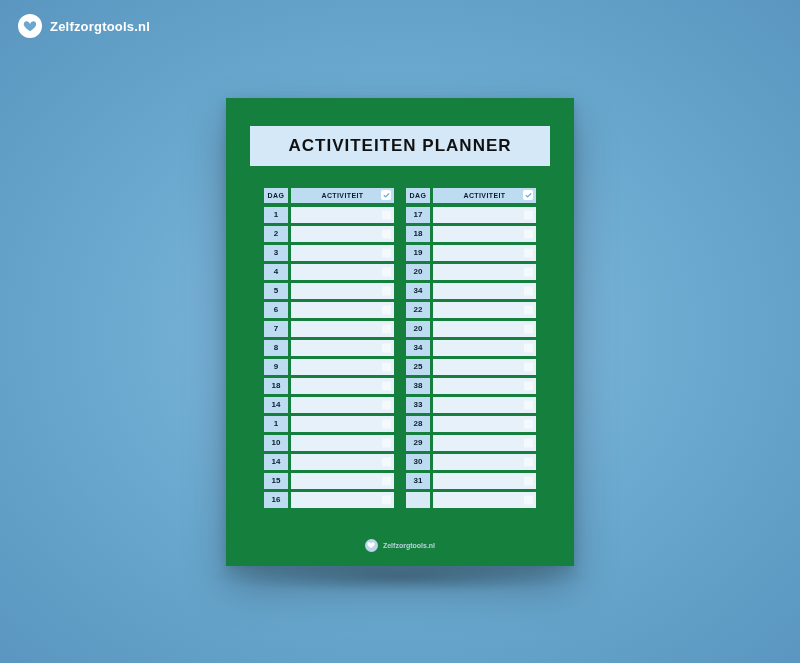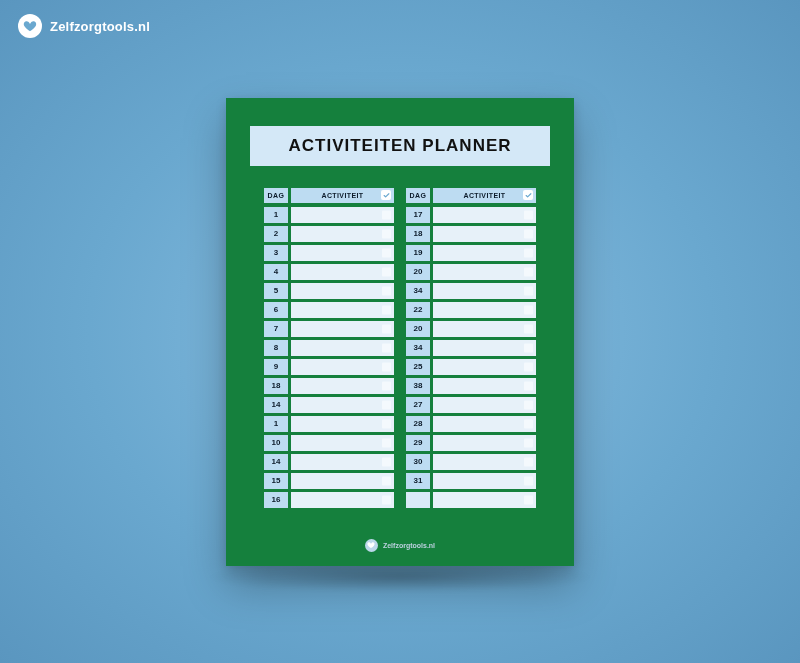--- a/index.html
+++ b/index.html
@@ -361,21 +361,21 @@
                 <div class="cell-check"></div>
               </div>
             </div>
             <div class="row">
               <div class="cell-day">38</div>
               <div class="cell-act">
                 <div class="cell-check"></div>
               </div>
             </div>
             <div class="row">
-              <div class="cell-day">27</div>
+              <div class="cell-day">33</div>
               <div class="cell-act">
                 <div class="cell-check"></div>
               </div>
             </div>
             <div class="row">
               <div class="cell-day">28</div>
               <div class="cell-act">
                 <div class="cell-check"></div>
               </div>
             </div>

